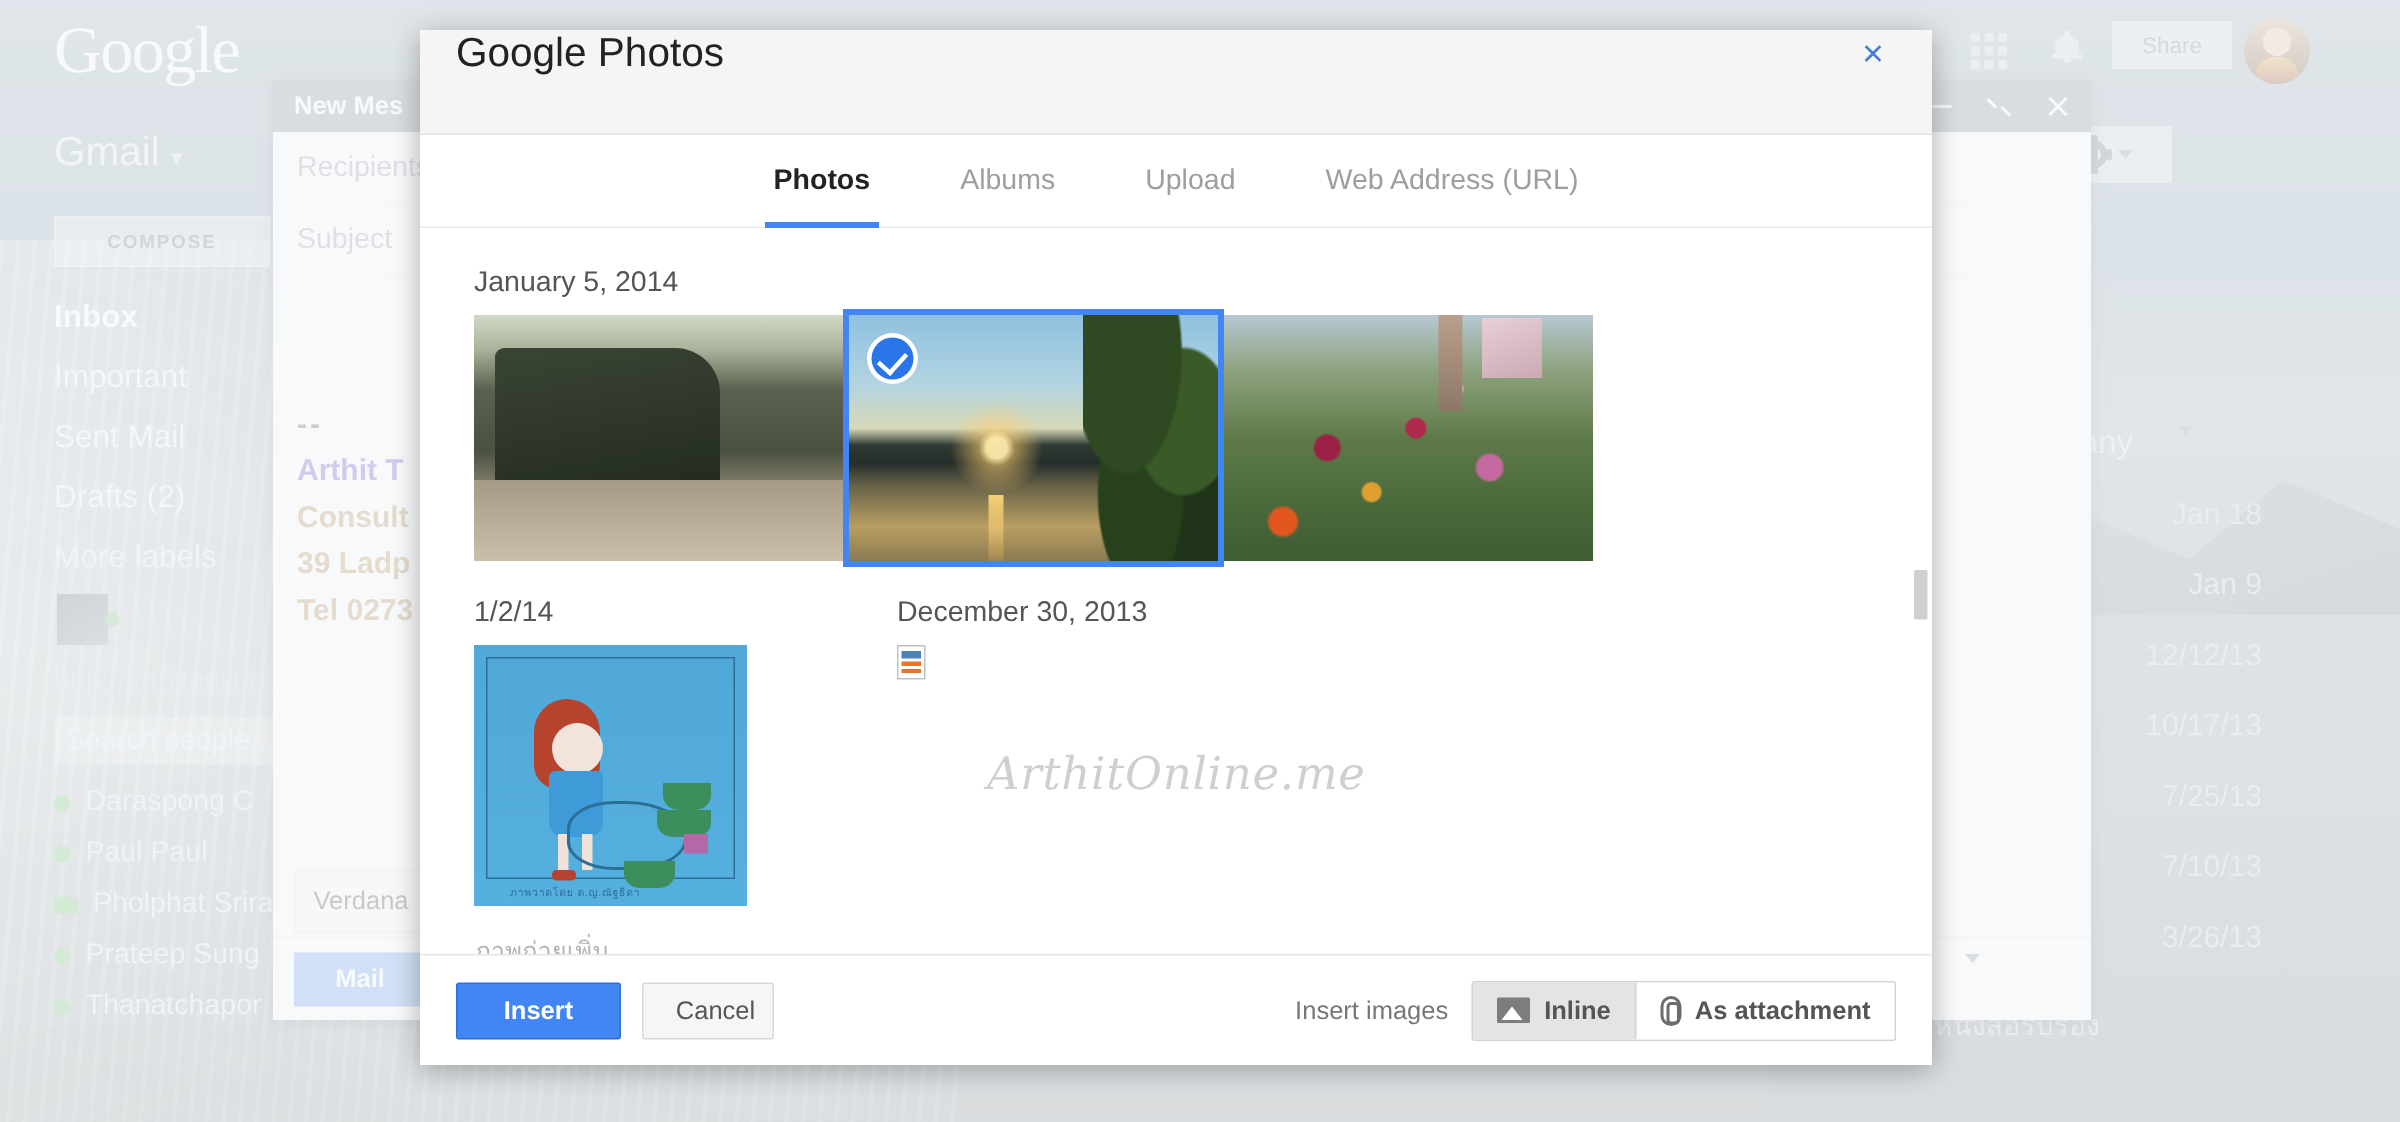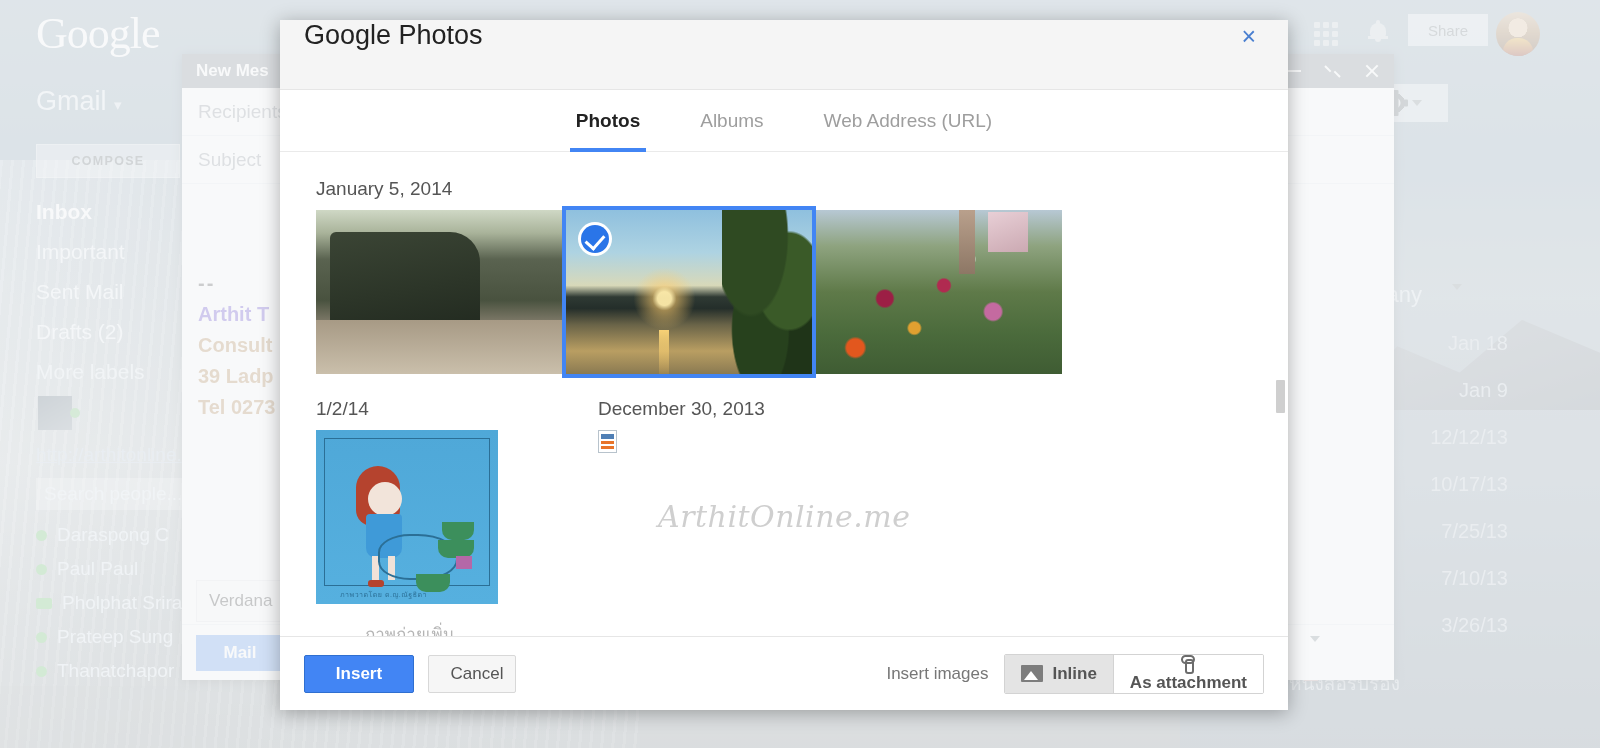--- a/index.html
+++ b/index.html
@@ -295,21 +295,21 @@
   .doc-ico { width: 19px; height: 23px; margin-top: 8px; position: relative;
     background: #fff; border: 1px solid #b8c3cc; }
   .doc-ico::before { content:""; position:absolute; left:2px; top:3px; right:2px; height:5px;
     background: #4f7fb5; }
   .doc-ico::after { content:""; position:absolute; left:2px; top:10px; right:2px; bottom:2px;
     background: repeating-linear-gradient(180deg,#e8742a 0 3px, #fff 3px 5px); }
 
   .watermark { margin-top: 46px; margin-left: 60px; font-family: "DejaVu Serif", serif;
     font-style: italic; font-size: 30px; color: #cfcfcf; letter-spacing: 0.5px; }
 
-  .partial-thai { margin-top: 16px; font-size: 17px; color: #777; opacity: .55; margin-left: 48px; }
+  .partial-thai { margin-top: 16px; font-size: 17px; color: #777; opacity: .55; }
 
   .modal-scrollbar { position: absolute; right: 0px; top: 0; width: 14px; height: 100%; }
   .modal-scrollbar .thumb-bar { position: absolute; right: 3px; top: 228px; width: 9px;
     height: 33px; background: #cfcfcf; border-radius: 1px; }
 
   .modal-foot {
     height: 74px; border-top: 1px solid #e6e6e6; display: flex; align-items: center;
     padding: 0 24px; flex: none; background: #fff;
   }
   .btn { height: 38px; display: flex; align-items: center; justify-content: center;
@@ -317,21 +317,21 @@
   .btn-insert { width: 110px; background: #4285f4; color: #fff; font-weight: bold;
     border: 1px solid #2f6fd0; border-radius: 2px; }
   .btn-cancel { width: 88px; margin-left: 14px; background: #f6f6f6; color: #555;
     border: 1px solid #d8d8d8; border-radius: 2px; padding-left: 10px; }
   .foot-right { margin-left: auto; display: flex; align-items: center; gap: 16px; }
   .ins-label { font-size: 17px; color: #777; }
   .toggle-group { display: flex; border: 1px solid #d3d3d3; border-radius: 2px; overflow: hidden; }
   .tg-btn { height: 38px; display: flex; align-items: center; gap: 9px;
     padding: 0 16px; font-size: 17px; color: #555; font-weight: bold; cursor: pointer; background: #fff; justify-content: flex-end; }
   .tg-btn.on { background: #e4e4e4; }
-  .tg-btn + .tg-btn { border-left: 1px solid #d3d3d3; flex-direction: column; }
+  .tg-btn + .tg-btn { border-left: 1px solid #d3d3d3; }
   .img-ico { width: 22px; height: 17px; background: #7d7d7d; position: relative; border-radius: 1px; }
   .img-ico::after { content:""; position:absolute; left:3px; bottom:2px; width:0; height:0;
     border-left: 7px solid transparent; border-right: 7px solid transparent; border-bottom: 9px solid #fff; }
   .clip-ico { width: 14px; height: 20px; border: 2px solid #6c6c6c;
     border-radius: 7px 7px 7px 7px; border-top-color: #6c6c6c; position: relative; }
   .clip-ico::after { content:""; position:absolute; left:2px; top:2px; width:5px; height:11px;
     border: 2px solid #6c6c6c; border-radius: 3px; }
 </style>
 </head>
 <body>
@@ -492,20 +492,21 @@
 <div class="modal">
 
   <div class="modal-head">
     <div class="modal-title">Google Photos</div>
     <div class="modal-close">×</div>
   </div>
 
   <div class="tabs">
     <div class="tab active">Photos</div>
     <div class="tab">Albums</div>
+    <div class="tab">Upload</div>
     <div class="tab">Web Address (URL)</div>
   </div>
 
   <div class="photo-scroll">
 
     <div class="date-label">January 5, 2014</div>
     <div class="row-1">
       <div class="thumb t1 ph-train"></div>
       <div class="thumb t2 ph-sunset selected-wrap">
         <span class="leaves"></span>

